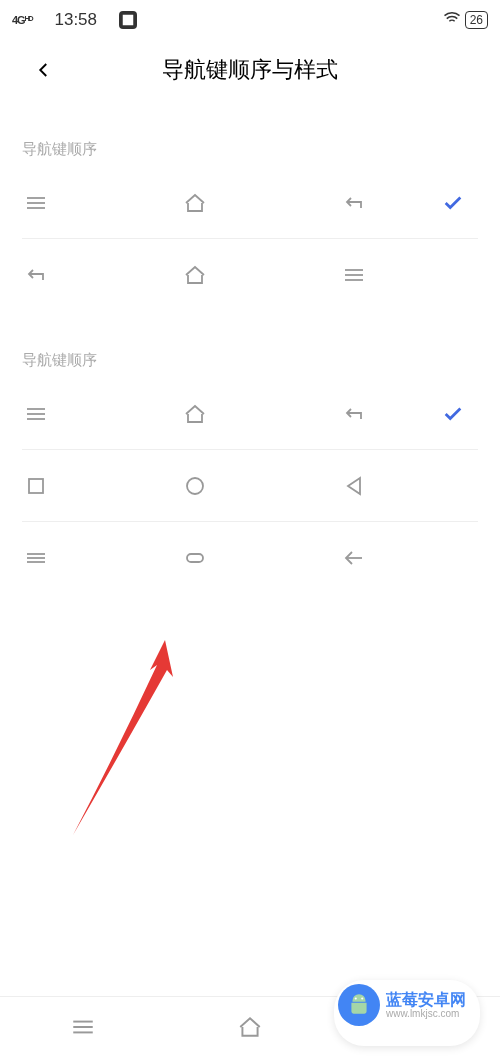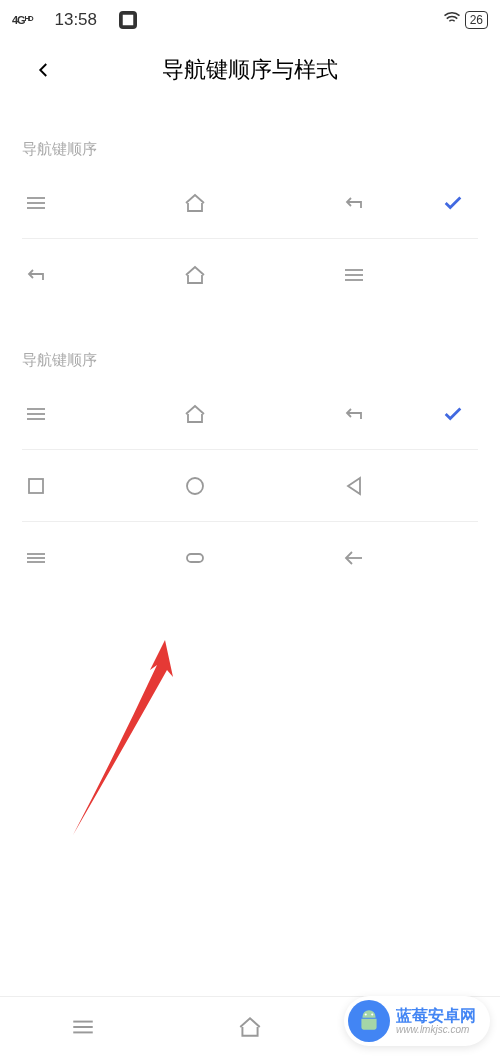--- a/index.html
+++ b/index.html
@@ -165,28 +165,28 @@
       height: 26px;
     }
     .arrow-annotation {
       position: absolute;
       left: 65px;
       top: 635px;
       pointer-events: none;
     }
     .watermark {
       position: absolute;
-      right: 10px;
+      right: 20px;
       bottom: 10px;
       display: flex;
       align-items: center;
       background: #fff;
       border-radius: 30px;
       box-shadow: 0 2px 8px rgba(0,0,0,0.1);
-      padding: 4px 14px 4px 4px;
+      padding: 4px 14px 20px 4px;
       gap: 6px;
     }
     .watermark-icon {
       width: 42px;
       height: 42px;
       background: #4285f4;
       border-radius: 50%;
       display: flex;
       align-items: center;
       justify-content: center;
@@ -201,21 +201,20 @@
       line-height: 1.1;
     }
     .watermark-title {
       font-size: 16px;
       font-weight: 600;
       color: #4285f4;
     }
     .watermark-url {
       font-size: 10px;
       color: #aaa;
-      font-style: italic;
     }
   </style>
 </head>
 <body>
 
 <div class="status-bar">
   <div class="status-left">
     <span class="signal-icon">4Gᴴᴰ<br></span>
     <span class="time">13:58</span>
     <span class="square-icon">

